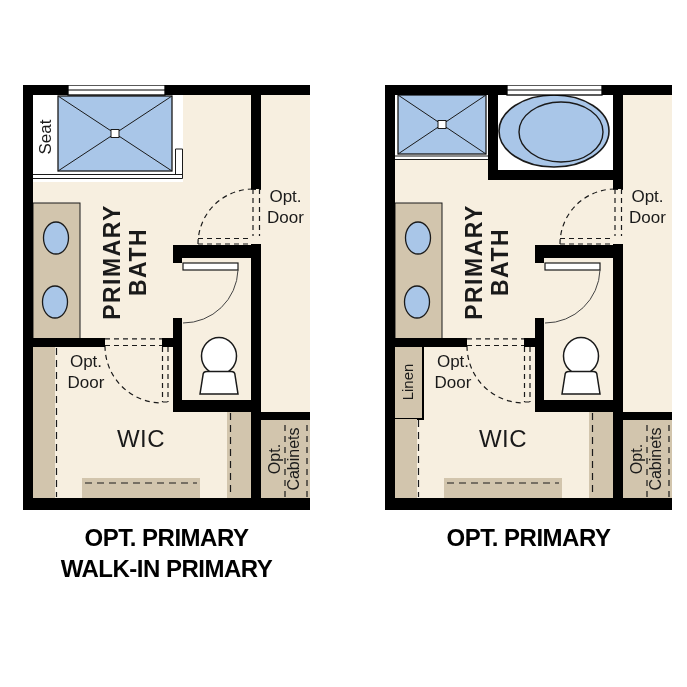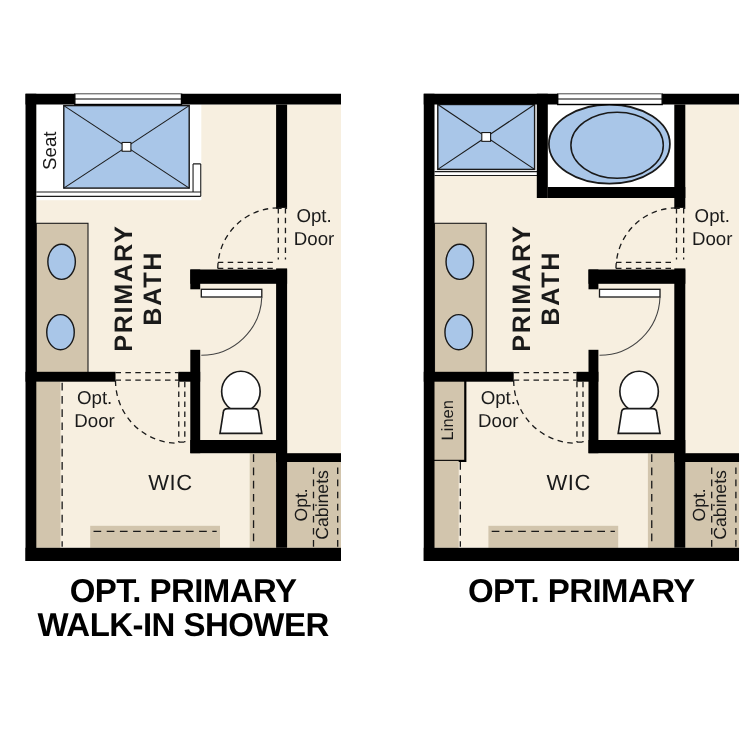--- a/index.html
+++ b/index.html
@@ -8,25 +8,25 @@
   .plan{position:absolute;top:85px;width:287px;height:425px;}
   .plan svg{position:absolute;left:0;top:0;}
   .lbl{position:absolute;display:flex;align-items:center;justify-content:center;
        text-align:center;color:#1a1a1a;white-space:nowrap;}
   .rot{transform:rotate(-90deg);}
   .seat-lbl{left:-17px;top:42px;width:80px;height:20px;font-size:17px;}
   .room-lbl{left:27px;top:151px;width:150px;height:52px;font-weight:bold;font-size:23px;
             letter-spacing:1.5px;line-height:26px;flex-direction:column;}
   .entry-door-lbl{left:238px;top:99px;width:49px;height:46px;font-size:17px;line-height:21px;flex-direction:column;}
   .wic-door-lbl{left:30px;top:264px;width:66px;height:46px;font-size:17px;line-height:21px;flex-direction:column;}
-  .wic-lbl{left:73px;top:341px;width:118px;height:26px;font-size:20px;letter-spacing:0.5px;}
+  .wic-lbl{left:59px;top:341px;width:118px;height:26px;font-size:24px;letter-spacing:0.5px;}
   .cab-lbl{left:223px;top:354px;width:76px;height:40px;font-size:16px;line-height:19px;flex-direction:column;}
   .linen-lbl{left:-13px;top:288px;width:70px;height:18px;font-size:15px;}
   .caption{position:absolute;width:287px;text-align:center;font-weight:bold;
-           font-size:30px;line-height:31px;letter-spacing:-0.5px;color:#000;}
+           font-size:24px;line-height:31px;letter-spacing:-0.5px;color:#000;}
 </style>
 </head>
 <body>
 
 <div class="canvas">
 
   <div class="plan" style="left:23px;">
     <svg width="287" height="425" viewBox="0 0 287 425">
 
       <rect x="10" y="10" width="277" height="403" fill="#f7efe0"></rect>
@@ -226,19 +226,19 @@
     </div>
     <div class="lbl wic-lbl">WIC</div>
     <div class="lbl rot cab-lbl">
       <div>Opt.</div>
       <div>Cabinets</div>
     </div>
   </div>
 
   <div class="caption" style="left:23px;top:522px;">
     <div>OPT. PRIMARY</div>
-    <div>WALK-IN SHOWER</div>
+    <div>WALK-IN PRIMARY</div>
   </div>
   <div class="caption" style="left:385px;top:522px;">
     <div>OPT. PRIMARY</div>
   </div>
 
 </div>
 
 </body></html>

